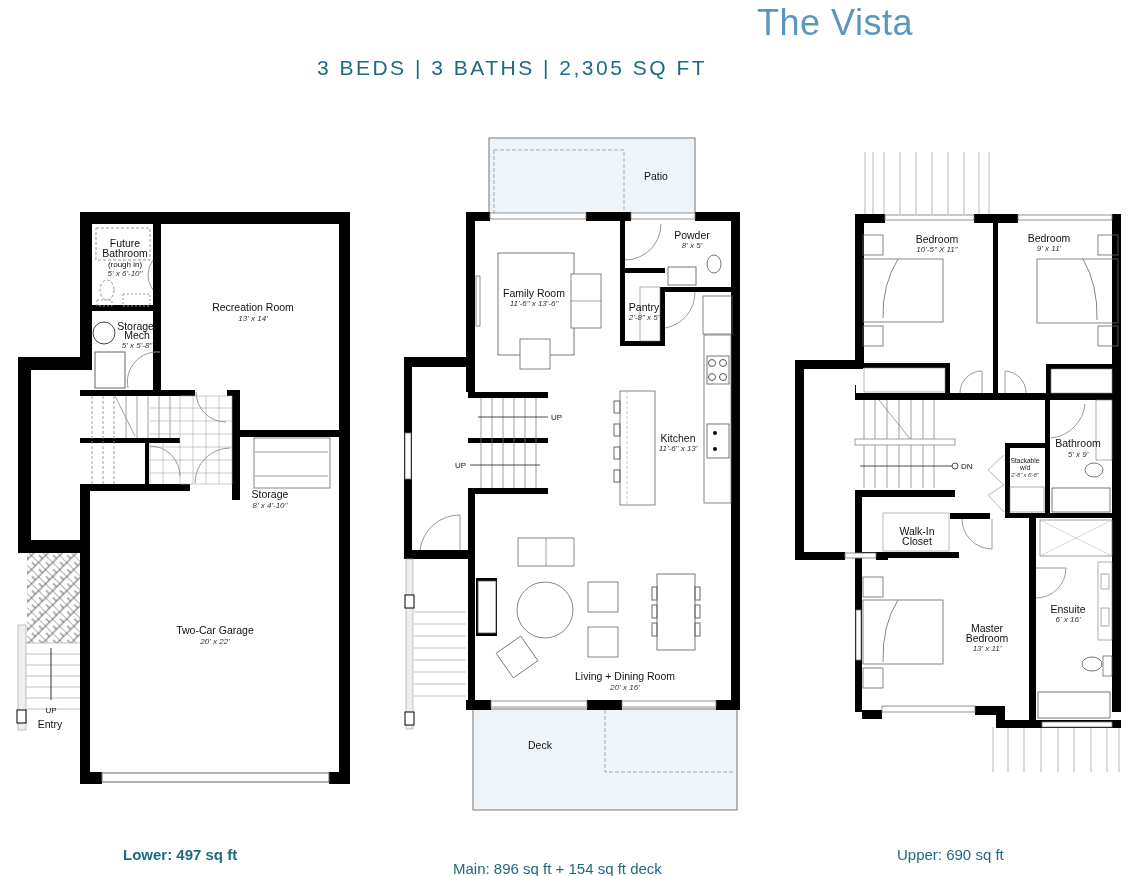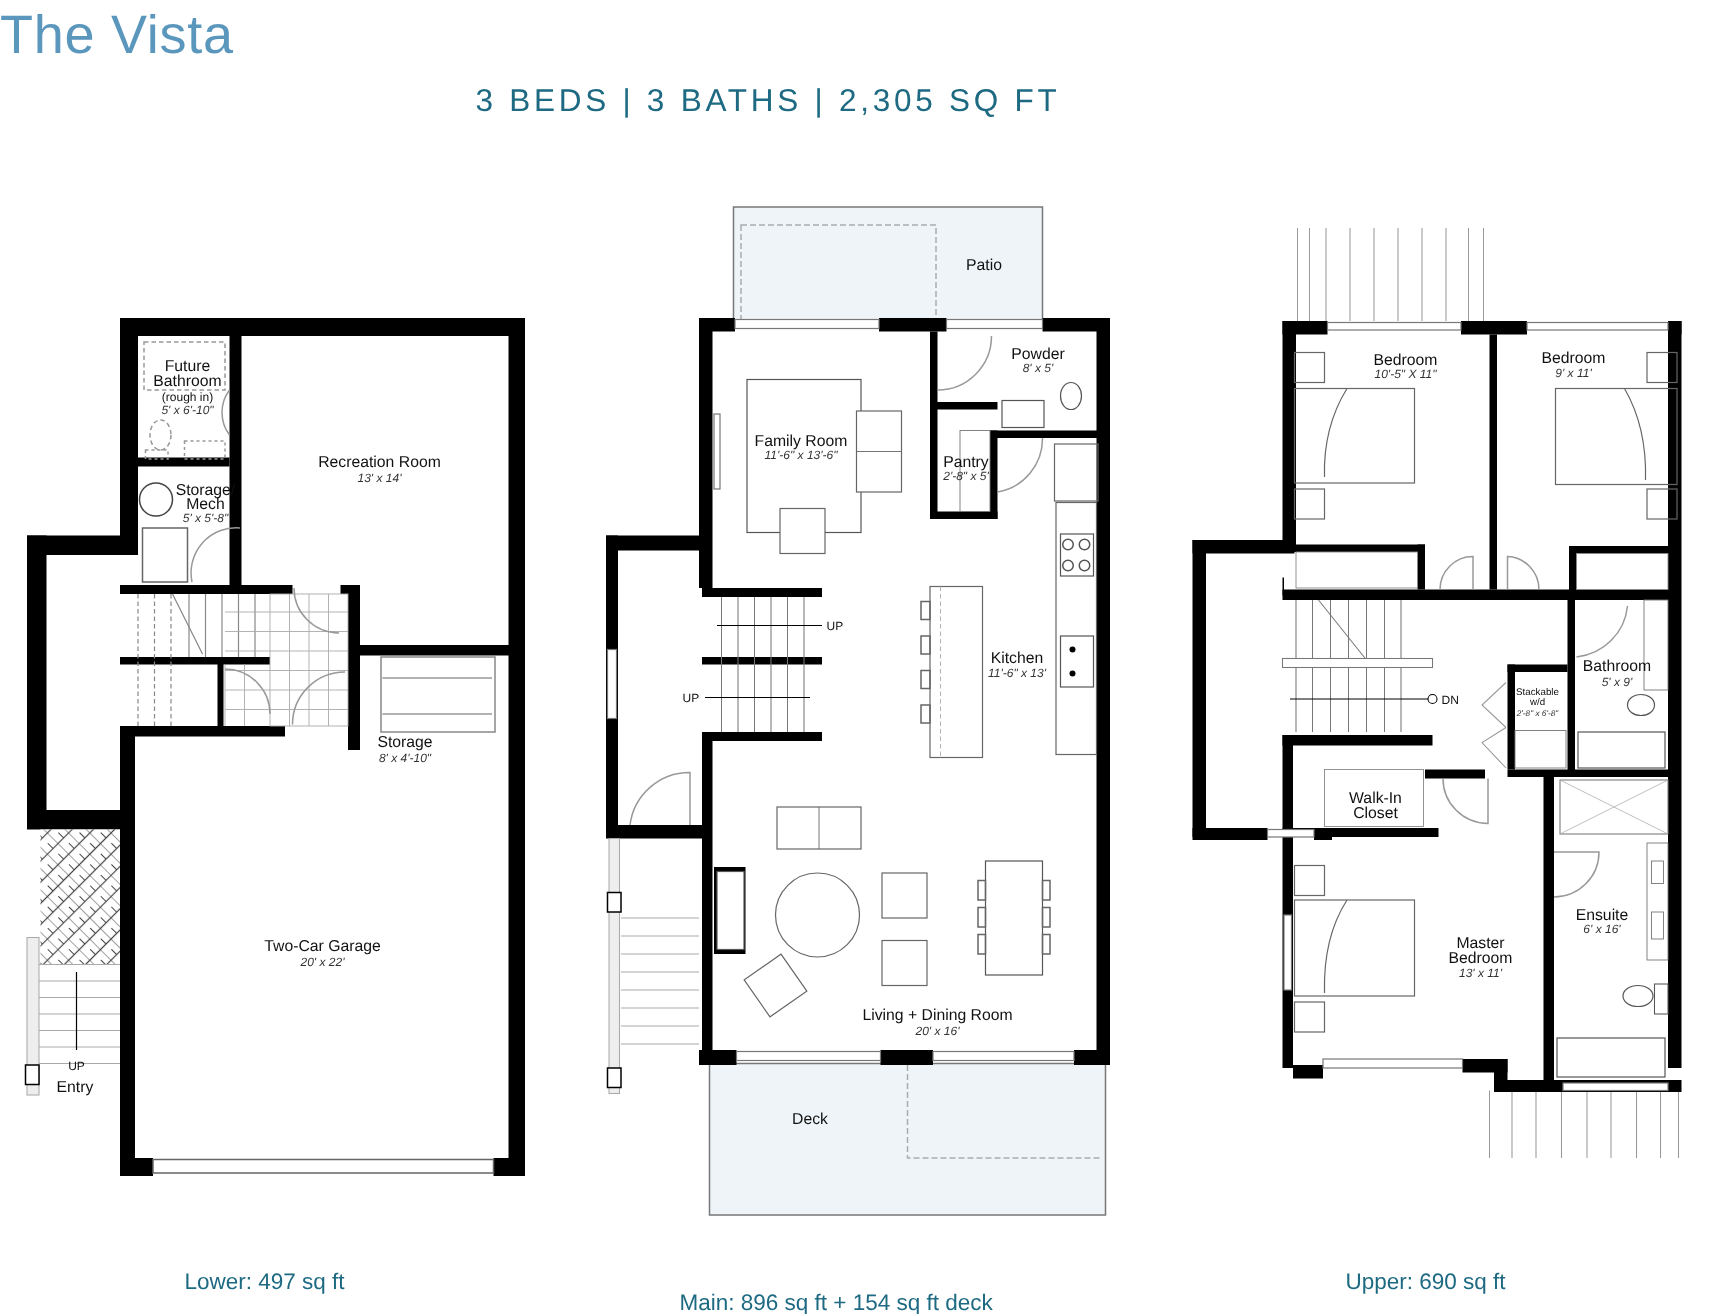--- a/index.html
+++ b/index.html
@@ -1,17 +1,17 @@
 <!DOCTYPE html>
 <html><head>
 <meta charset="utf-8">
 <style>
   html,body{margin:0;padding:0;background:#ffffff;}
   body{width:1141px;height:876px;position:relative;overflow:hidden;font-family:"Liberation Sans",sans-serif;}
-  .title{position:absolute;left:0;width:913px;top:2px;text-align:left;font-size:36px;color:#5b97bd;font-weight:normal;letter-spacing:0.5px;}
+  .title{position:absolute;left:0;width:913px;top:2px;text-align:right;font-size:36px;color:#5b97bd;font-weight:normal;letter-spacing:0.5px;}
   .subtitle{position:absolute;left:0;width:1024px;top:56px;text-align:center;font-size:21px;color:#1d6a82;letter-spacing:2.5px;}
   .footer{position:absolute;top:846px;font-size:15px;color:#1d6a82;white-space:nowrap;}
   svg.plans{position:absolute;left:0;top:0;}
   .rl{font-family:"Liberation Sans",sans-serif;font-size:10.5px;fill:#111;}
   .rd{font-family:"Liberation Sans",sans-serif;font-size:8px;font-style:italic;fill:#333;}
   .sm{font-family:"Liberation Sans",sans-serif;font-size:8px;fill:#111;}
 </style>
 </head>
 <body>
 
@@ -385,15 +385,15 @@
     <text class="rl" x="917" y="545" text-anchor="middle">Closet</text>
     <text class="rl" x="987" y="632" text-anchor="middle">Master</text>
     <text class="rl" x="987" y="642" text-anchor="middle">Bedroom</text>
     <text class="rd" x="987" y="651" text-anchor="middle">13' x 11'</text>
     <text class="rl" x="1068" y="613" text-anchor="middle">Ensuite</text>
     <text class="rd" x="1068" y="622" text-anchor="middle">6' x 16'</text>
     <text class="sm" x="961" y="469">DN</text>
   </g>
 </svg>
 
-<div class="footer" style="left:123px;">Lower: 497 sq ft</div>
+<div class="footer" style="left:123px;font-weight:bold;">Lower: 497 sq ft</div>
 <div class="footer" style="left:453px;margin-top:14px;">Main: 896 sq ft + 154 sq ft deck</div>
 <div class="footer" style="left:897px;">Upper: 690 sq ft</div>
 
 </body></html>

